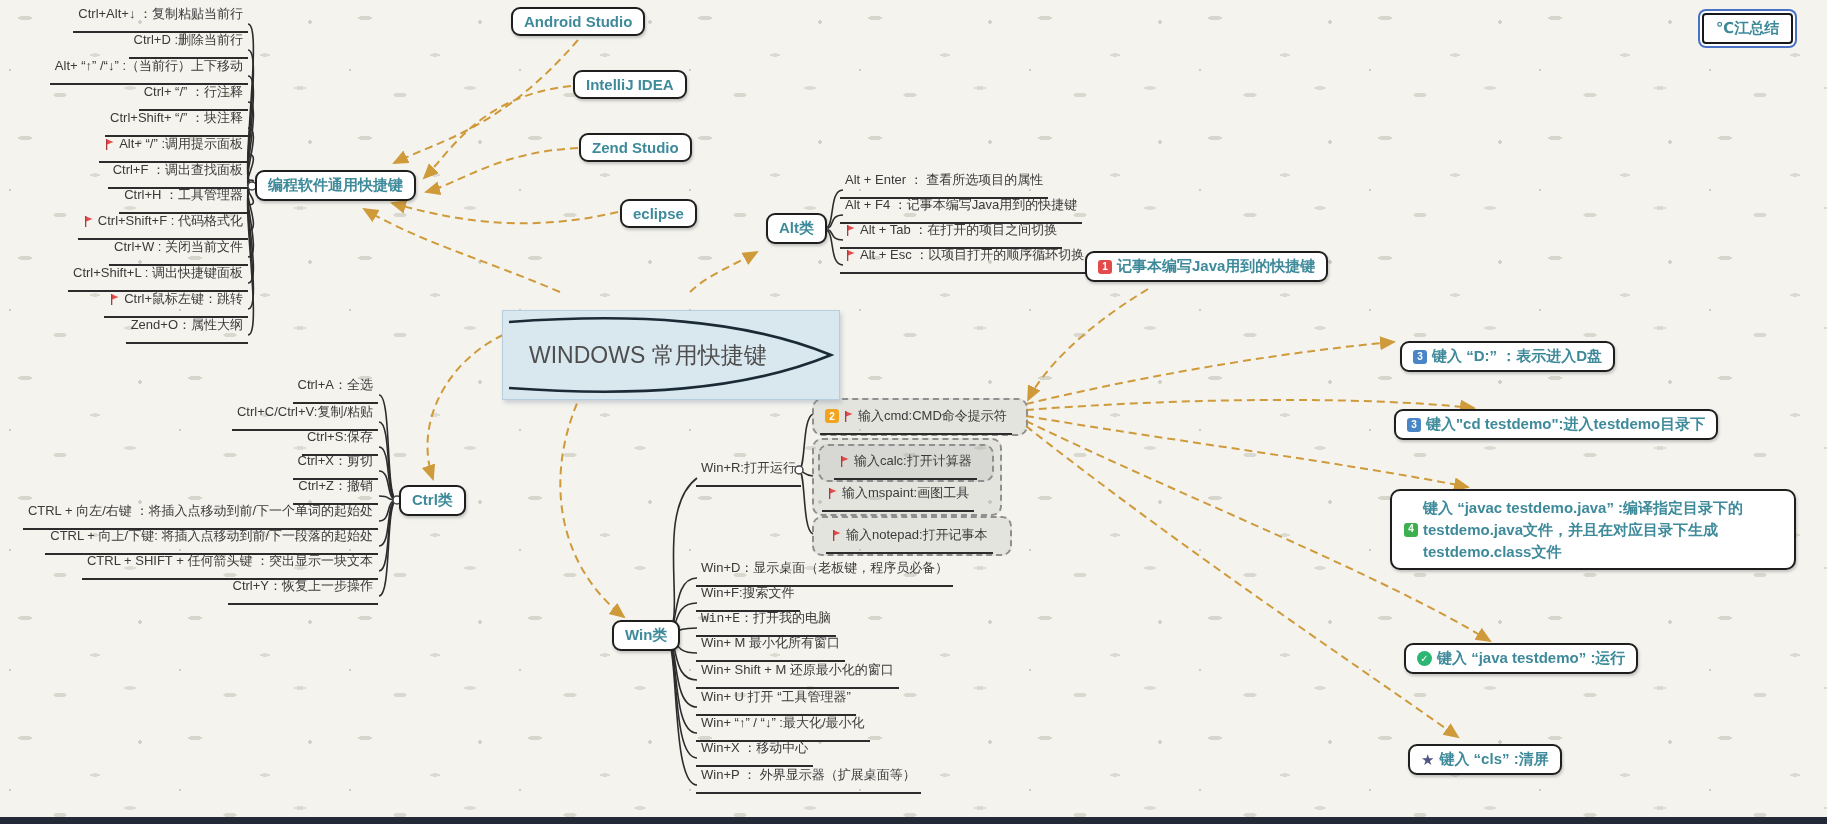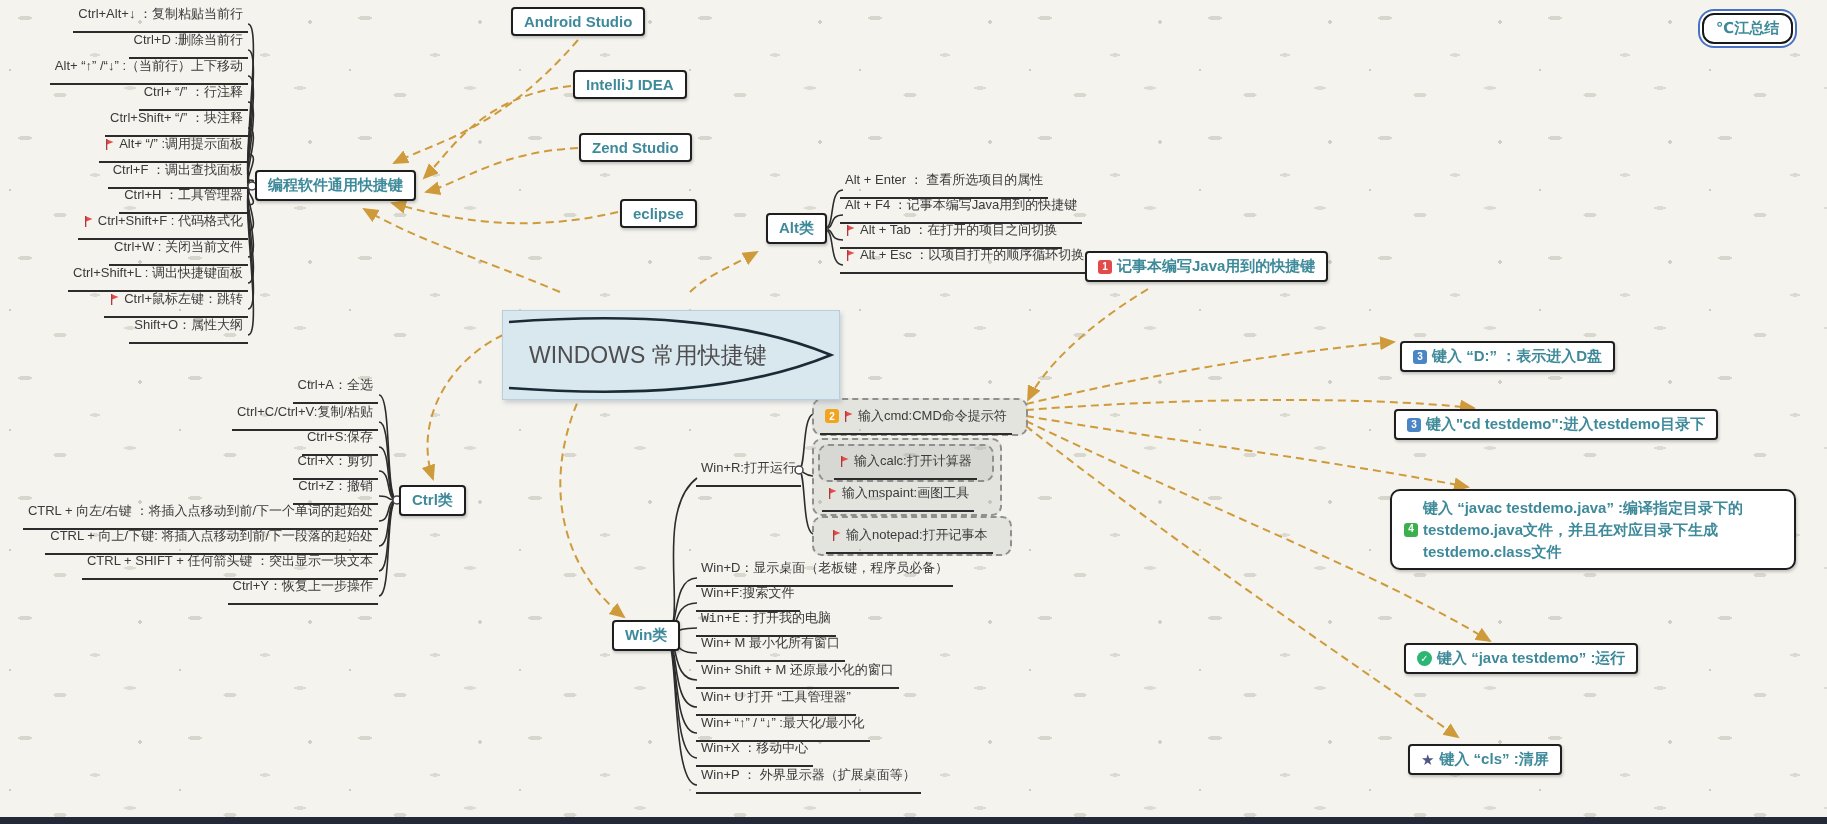--- a/index.html
+++ b/index.html
@@ -12,41 +12,41 @@
       radial-gradient(3px 3px at 140px 22px, #d0d0c6 55%, transparent 56%),
       radial-gradient(12px 4px at 60px 95px, #d9d8ce 55%, transparent 56%),
       radial-gradient(2px 2px at 10px 70px, #cdcdc3 55%, transparent 56%),
       radial-gradient(11px 3px at 130px 88px, #dddcd2 55%, transparent 56%),
       #f4f3ee;
     background-size:170px 120px;
   }
   #links{position:absolute;left:0;top:0;z-index:1;}
   .boundary{position:absolute;border:2px dashed #8f8f8f;background:rgba(150,150,150,.16);
     border-radius:10px;z-index:2;}
-  .topic{position:absolute;background:#fff;border:2px solid #1e1e1e;border-radius:4px;
+  .topic{position:absolute;background:#fff;border:2px solid #1e1e1e;border-radius:9px;
     padding:4px 11px;font-weight:bold;font-size:15px;color:#3e8a9a;white-space:nowrap;
     box-shadow:1px 2px 3px rgba(60,60,60,.28);display:flex;align-items:center;gap:5px;z-index:3;}
   .leaf{position:absolute;font-size:13px;color:#3a3a3a;border-bottom:2px solid #2c2c2c;
     padding:0 5px 8px;white-space:nowrap;display:flex;align-items:center;gap:4px;z-index:3;}
   .badge{display:inline-flex;justify-content:center;align-items:center;min-width:14px;height:14px;
     border-radius:3px;color:#fff;font-size:10px;font-weight:bold;flex:none;}
   .b-red{background:#e14b4b;} .b-orange{background:#f2a31f;}
   .b-blue{background:#4a86c6;} .b-green{background:#3cb04e;}
   .check{display:inline-flex;justify-content:center;align-items:center;width:15px;height:15px;
     border-radius:50%;background:#2bb673;color:#fff;font-size:10px;font-weight:bold;flex:none;}
   .star{color:#4f5585;font-size:15px;line-height:1;flex:none;}
   .flag{display:inline-flex;flex:none;}
   .central{position:absolute;left:502px;top:310px;width:336px;height:88px;
     background:#d9e7ef;border:1px solid #b6cedd;box-shadow:2px 3px 4px rgba(90,110,130,.25);z-index:3;}
   .central .ctext{position:absolute;left:26px;top:0;height:100%;display:flex;align-items:center;
     font-size:23px;color:#4e4e4e;}
   .central svg{position:absolute;left:0;top:0;}
   .note-wide{white-space:normal;width:378px;line-height:1.45;border-radius:10px;padding:6px 12px;}
   .watermark{position:absolute;left:1702px;top:13px;background:#fff;border:2px solid #17181c;
-    border-radius:12px;padding:4px 12px;font-weight:bold;font-size:15px;color:#3e8a9a;
+    border-radius:4px;padding:4px 12px;font-weight:bold;font-size:15px;color:#3e8a9a;
     box-shadow:0 0 0 2px #fff,0 0 0 4px #4a72c4;z-index:3;}
   .bottombar{position:absolute;left:0;bottom:0;width:100%;height:7px;background:#232936;z-index:4;}
 </style>
 </head>
 <body>
 
 <div id="canvas">
 
   <svg id="links" width="1827" height="824">
     <defs>
@@ -206,21 +206,21 @@
   <div class="leaf" style="right:1579px;top:290px;">
     <span class="flag">
         <svg width="11" height="13">
           <path d="M2.5 1.2 L9.5 4 L2.5 6.8 Z" fill="#e44c4c"></path>
           <rect x="2" y="1" width="1.3" height="11" fill="#b03a3a"></rect>
         </svg>
       </span>
     <span>Ctrl+鼠标左键：跳转</span>
     </div>
   <div class="leaf" style="right:1579px;top:316px;">
-      <span>Shift+O：属性大纲</span>
+      <span>Zend+O：属性大纲</span>
     </div>
 
   <div class="leaf" style="left:840px;top:171px;">
       <span>Alt + Enter ： 查看所选项目的属性</span>
     </div>
   <div class="leaf" style="left:840px;top:196px;">
       <span>Alt + F4 ：记事本编写Java用到的快捷键</span>
     </div>
   <div class="leaf" style="left:840px;top:221px;">
     <span class="flag">

